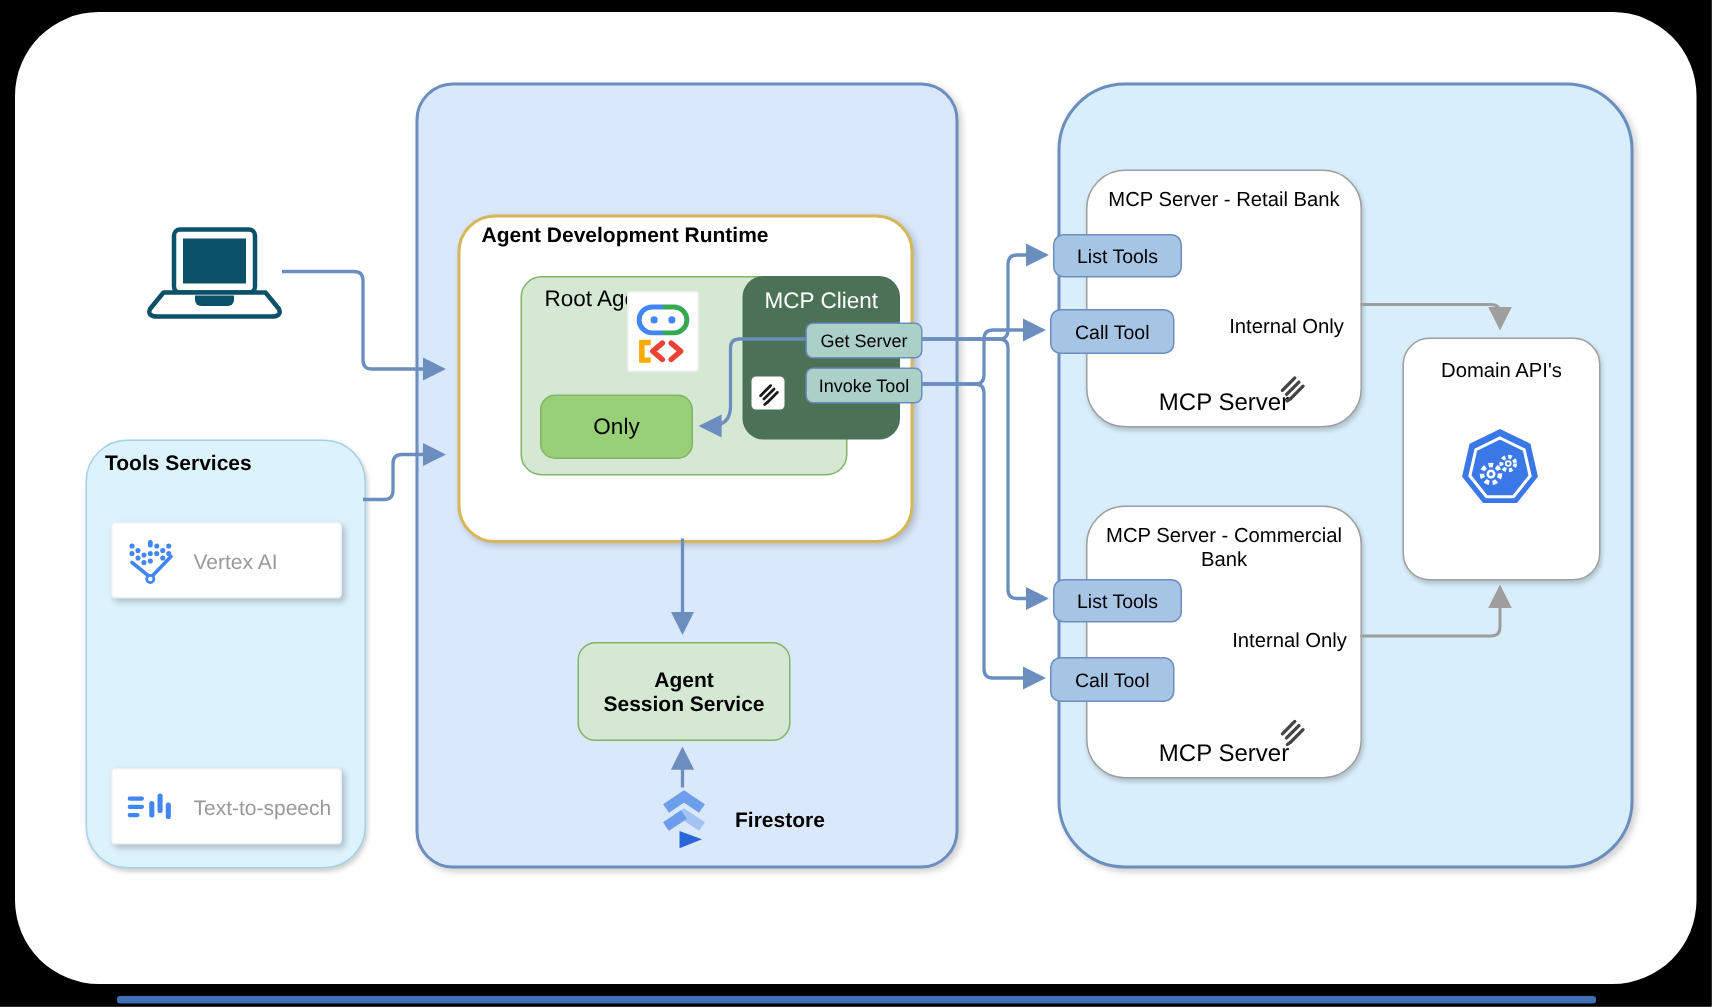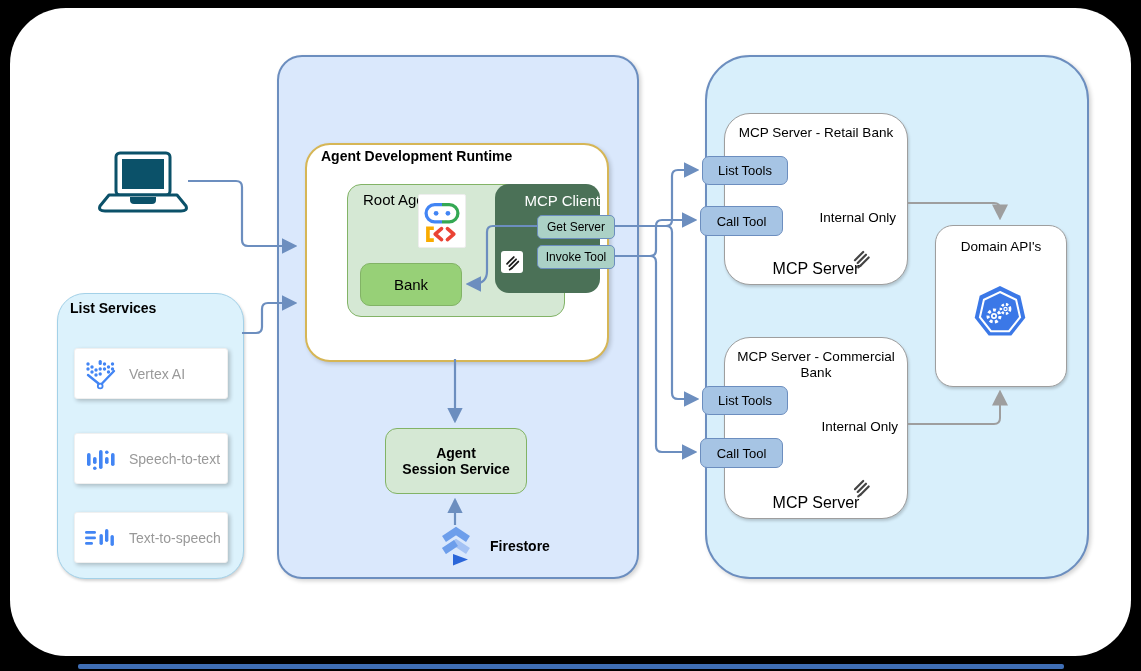--- a/index.html
+++ b/index.html
@@ -27,21 +27,21 @@
   .adr-title{left:321px;top:148px;font-size:14px;font-weight:bold;}
 
   .root-agent{left:347px;top:184px;width:216px;height:131px;background:#d5e8d4;border:1.5px solid #82b366;border-radius:14px;}
   .root-agent-label{left:363px;top:191px;font-size:15px;}
   .adk-iconbox{left:418px;top:194px;width:46px;height:52px;background:#fff;border:1px solid #eee;border-radius:2px;
                display:flex;align-items:center;justify-content:center;}
   .tools-box{left:360px;top:263px;width:100px;height:41px;background:#97d077;border:1.5px solid #82b366;border-radius:10px;
              display:flex;align-items:center;justify-content:center;font-size:15px;}
 
   .mcp-client{left:495px;top:184px;width:105px;height:109px;background:#4b7157;border-radius:14px;}
-  .mcp-client-label{left:495px;top:192px;width:105px;text-align:right;color:#fff;font-size:15px;}
+  .mcp-client-label{left:495px;top:192px;width:105px;text-align:center;color:#fff;font-size:15px;}
   .mcp-mini-iconbox{left:501px;top:251px;width:22px;height:22px;background:#fff;border-radius:3px;
                     display:flex;align-items:center;justify-content:center;z-index:4;}
 
   .chip{display:flex;align-items:center;justify-content:center;z-index:6;border-radius:5px;}
   .chip.teal{background:#abd1c6;border:1.5px solid #6c8ebf;font-size:12px;}
   .chip.blue{background:#a6c4e4;border:1.5px solid #6c8ebf;border-radius:7px;font-size:13px;}
   .get-tools{left:537px;top:215px;width:76px;height:22px;}
   .invoke-tool{left:537px;top:245px;width:76px;height:22px;}
   .lt-retail{left:702px;top:156px;width:84px;height:27px;}
   .ct-retail{left:700px;top:206px;width:81px;height:28px;}
@@ -82,21 +82,21 @@
   <div class="abs laptop-icon">
     <svg width="92" height="68" viewBox="0 0 92 68">
       <rect x="19" y="2" width="54" height="42" rx="4" fill="#fff" stroke="#0b5169" stroke-width="3"></rect>
       <rect x="25" y="8" width="42" height="30" fill="#0b5169"></rect>
       <path d="M12 44 H80 L89 55 Q91 60 84 60 H8 Q1 60 3 55 Z" fill="#fff" stroke="#0b5169" stroke-width="3" stroke-linejoin="round"></path>
       <path d="M33 46 h26 v3 a4 4 0 0 1 -4 4 h-18 a4 4 0 0 1 -4 -4 z" fill="#0b5169"></path>
     </svg>
   </div>
 
   <div class="abs cloud-box softshadow"></div>
-  <div class="abs cloud-title">List Services</div>
+  <div class="abs cloud-title">Tools Services</div>
 
   <div class="abs cloud-card" style="top:348px;">
     <span class="ic">
       <svg width="34" height="32" viewBox="0 0 34 32">
         <g fill="#4285f4">
           <circle cx="4" cy="6" r="1.7"></circle>
             <circle cx="4" cy="11" r="1.7"></circle>
           <circle cx="8" cy="9" r="1.7"></circle>
             <circle cx="8" cy="14" r="1.7"></circle>
           <circle cx="12" cy="12" r="1.7"></circle>
@@ -114,36 +114,20 @@
         <g stroke="#4285f4" stroke-width="2.4" stroke-linecap="round" fill="none">
           <path d="M4 17 L14.5 25.5"></path>
             <path d="M30 13 L18 25.5"></path>
         </g>
         <circle cx="16.2" cy="28" r="2.4" fill="none" stroke="#4285f4" stroke-width="1.8"></circle>
       </svg>
     </span>
     <span class="lbl">Vertex AI</span>
   </div>
 
-  <div class="abs cloud-card" style="top:433px;">
-    <span class="ic">
-      <svg width="30" height="30" viewBox="0 0 30 30">
-        <g fill="#4285f4">
-          <rect x="1" y="9" width="3.6" height="13" rx="1.8"></rect>
-          <rect x="7" y="13" width="3.6" height="7" rx="1.8"></rect>
-            <rect x="7" y="22.5" width="3.6" height="3.6" rx="1.8"></rect>
-          <rect x="13" y="6" width="3.6" height="19" rx="1.8"></rect>
-          <rect x="19" y="13" width="3.6" height="7" rx="1.8"></rect>
-            <rect x="19" y="6.5" width="3.6" height="3.6" rx="1.8"></rect>
-          <rect x="25" y="9" width="3.6" height="13" rx="1.8"></rect>
-        </g>
-      </svg>
-    </span>
-    <span class="lbl">Speech-to-text</span>
-  </div>
 
   <div class="abs cloud-card" style="top:512px;">
     <span class="ic">
       <svg width="32" height="28" viewBox="0 0 32 28">
         <g fill="#4285f4">
           <rect x="0" y="7" width="11" height="2.8" rx="1.4"></rect>
           <rect x="0" y="12.5" width="11" height="2.8" rx="1.4"></rect>
           <rect x="0" y="18" width="8" height="2.8" rx="1.4"></rect>
           <rect x="14.5" y="10" width="3.4" height="11" rx="1.7"></rect>
           <rect x="20" y="5" width="3.4" height="13" rx="1.7"></rect>
@@ -169,21 +153,21 @@
       <path d="M22 7 H30 A9.5 9.5 0 0 1 30 26 H22" fill="none" stroke="#34A853" stroke-width="3.6"></path>
       <circle cx="15.5" cy="16.5" r="2.6" fill="#4285F4"></circle>
       <circle cx="28.5" cy="16.5" r="2.6" fill="#4285F4"></circle>
       <path d="M11 33 H6.5 V46 H11" fill="none" stroke="#F9AB00" stroke-width="4" stroke-linecap="square"></path>
       <path d="M21.5 33.5 L14.5 39.5 L21.5 45.5" fill="none" stroke="#EA4335" stroke-width="4" stroke-linecap="round" stroke-linejoin="round"></path>
       <path d="M28 33.5 L35 39.5 L28 45.5" fill="none" stroke="#EA4335" stroke-width="4" stroke-linecap="round" stroke-linejoin="round"></path>
     </svg>
   </div>
 
   <div class="abs tools-box">
-    <span>Bank</span>
+    <span>Only</span>
   </div>
 
   <div class="abs mcp-client"></div>
   <div class="abs mcp-client-label">MCP Client</div>
   <div class="abs mcp-mini-iconbox">
     <svg width="18" height="18" viewBox="0 0 20 20">
       <g stroke="#1a1a1a" stroke-width="2" stroke-linecap="round" fill="none">
         <path d="M4.5 12 L12 4.5"></path>
           <path d="M7 14.5 L14.5 7"></path>
           <path d="M9.5 17 L17 9.5"></path>

